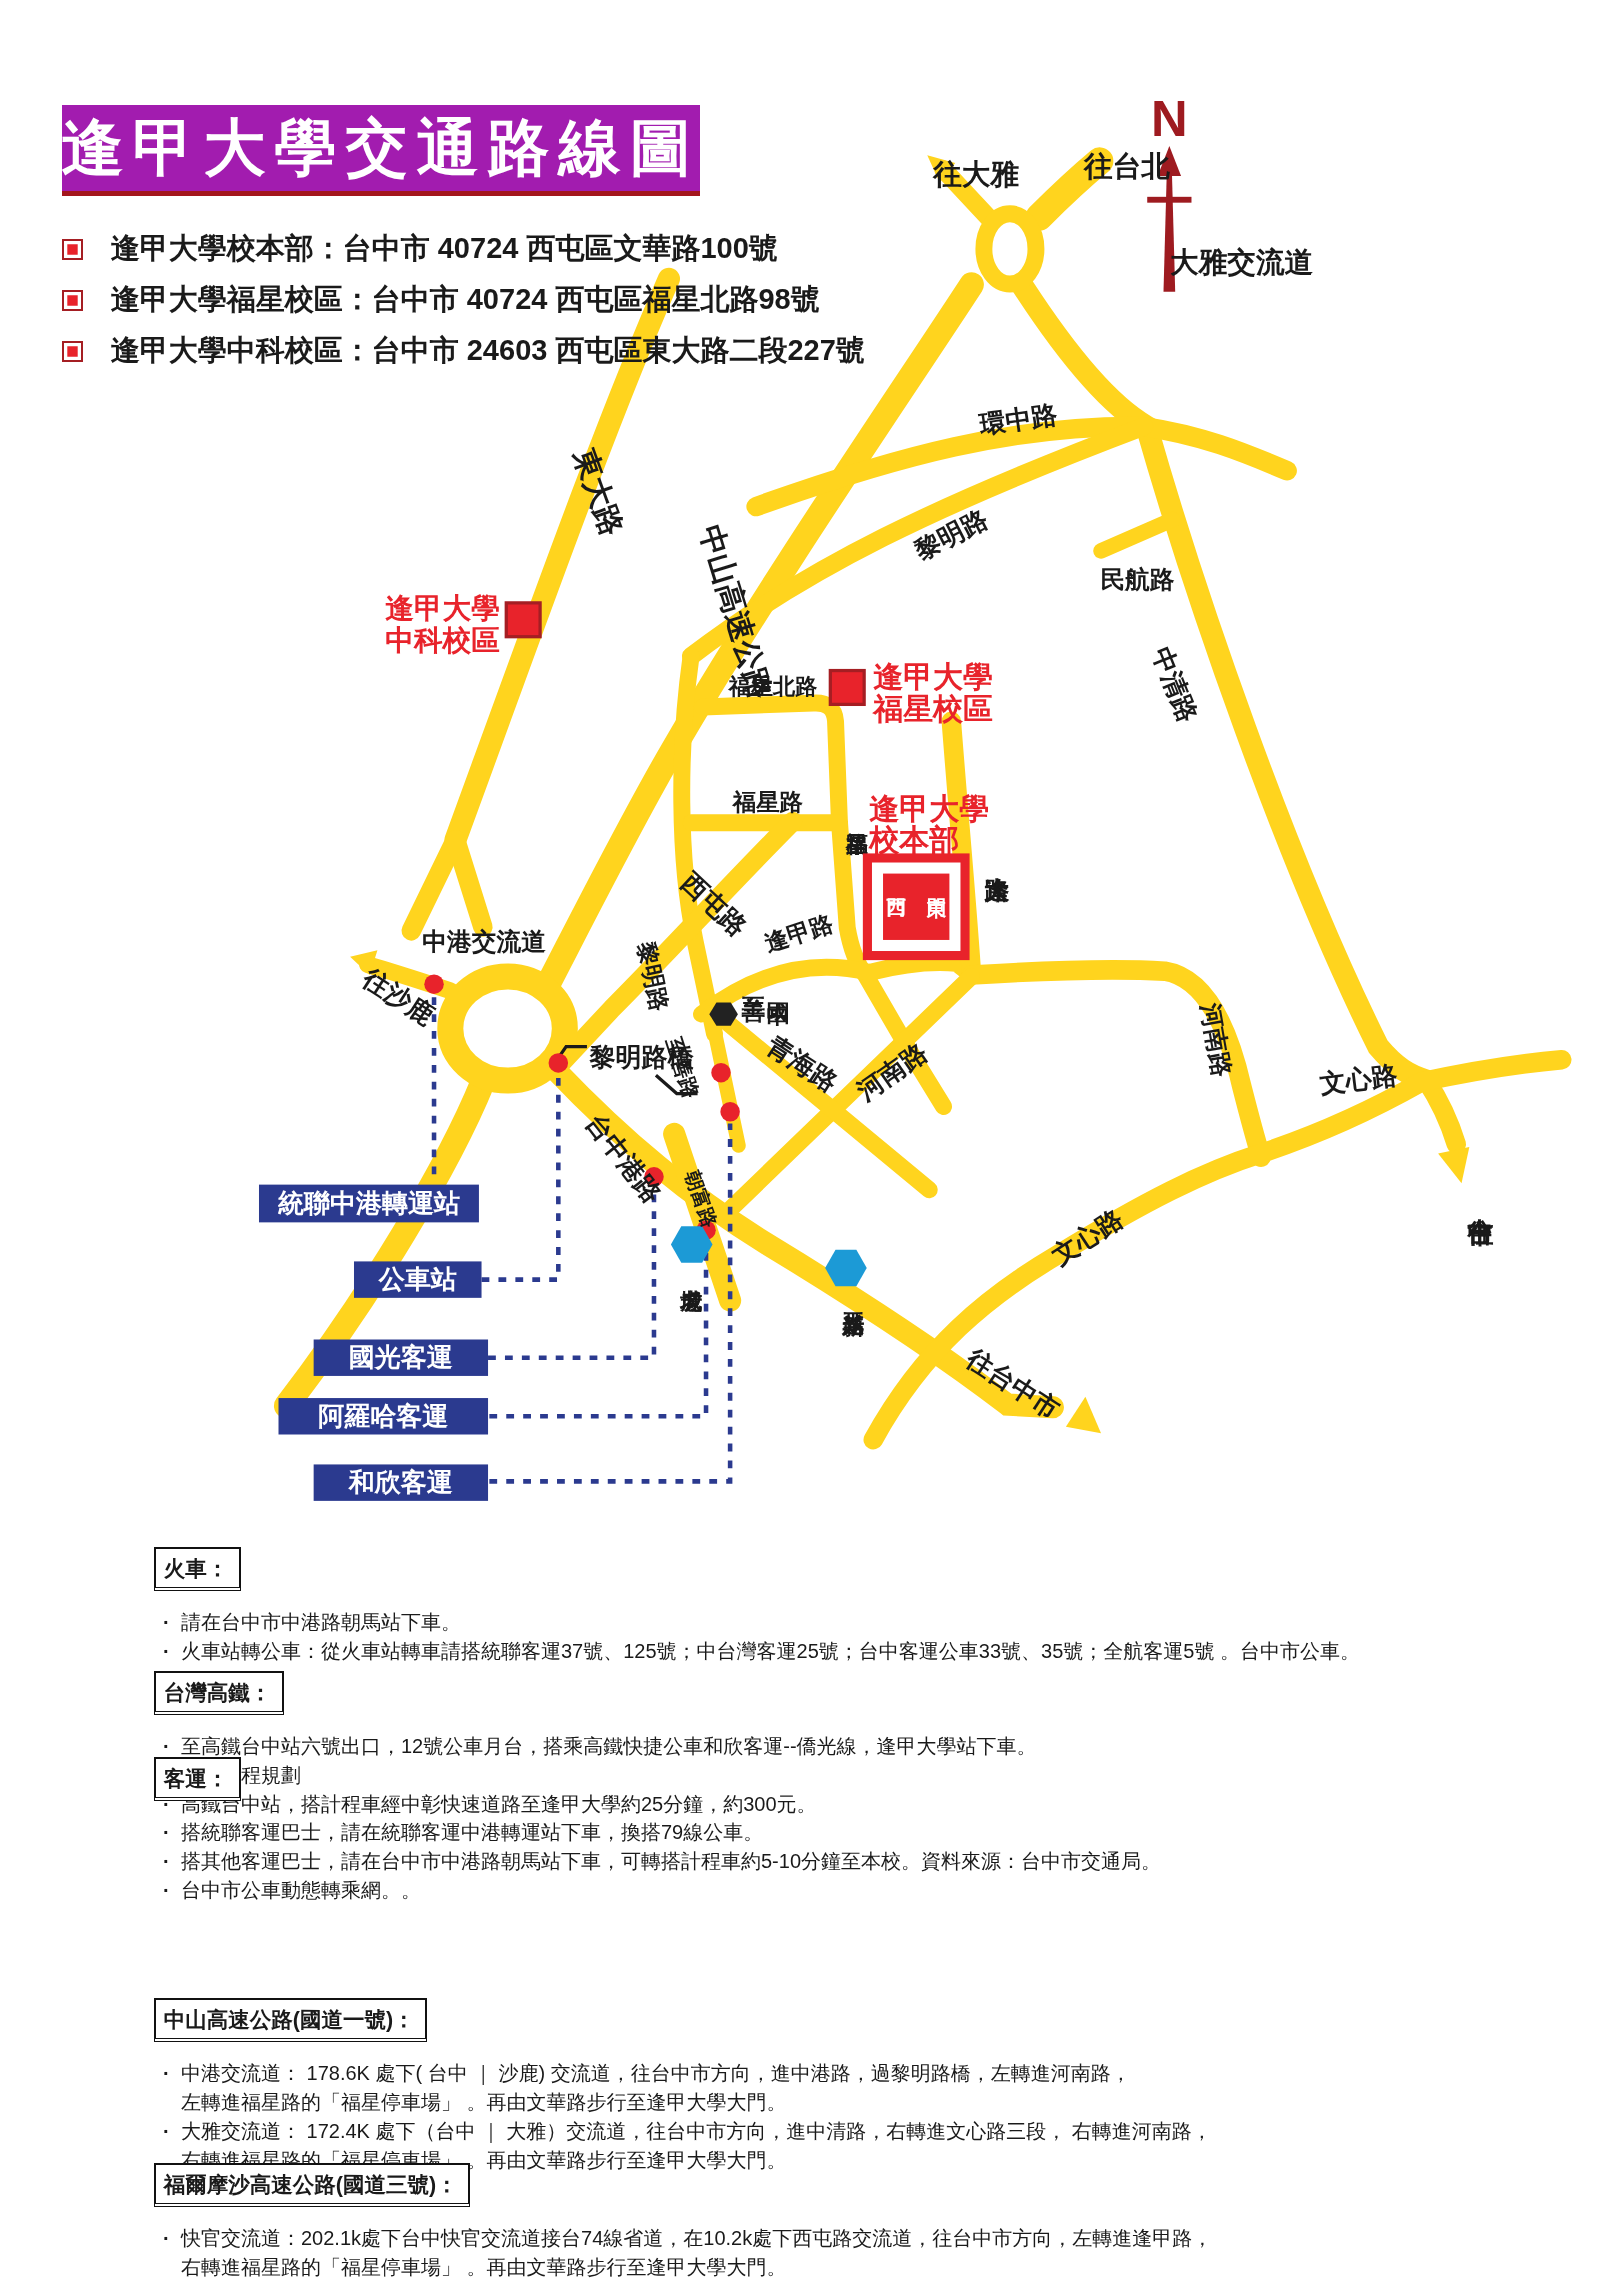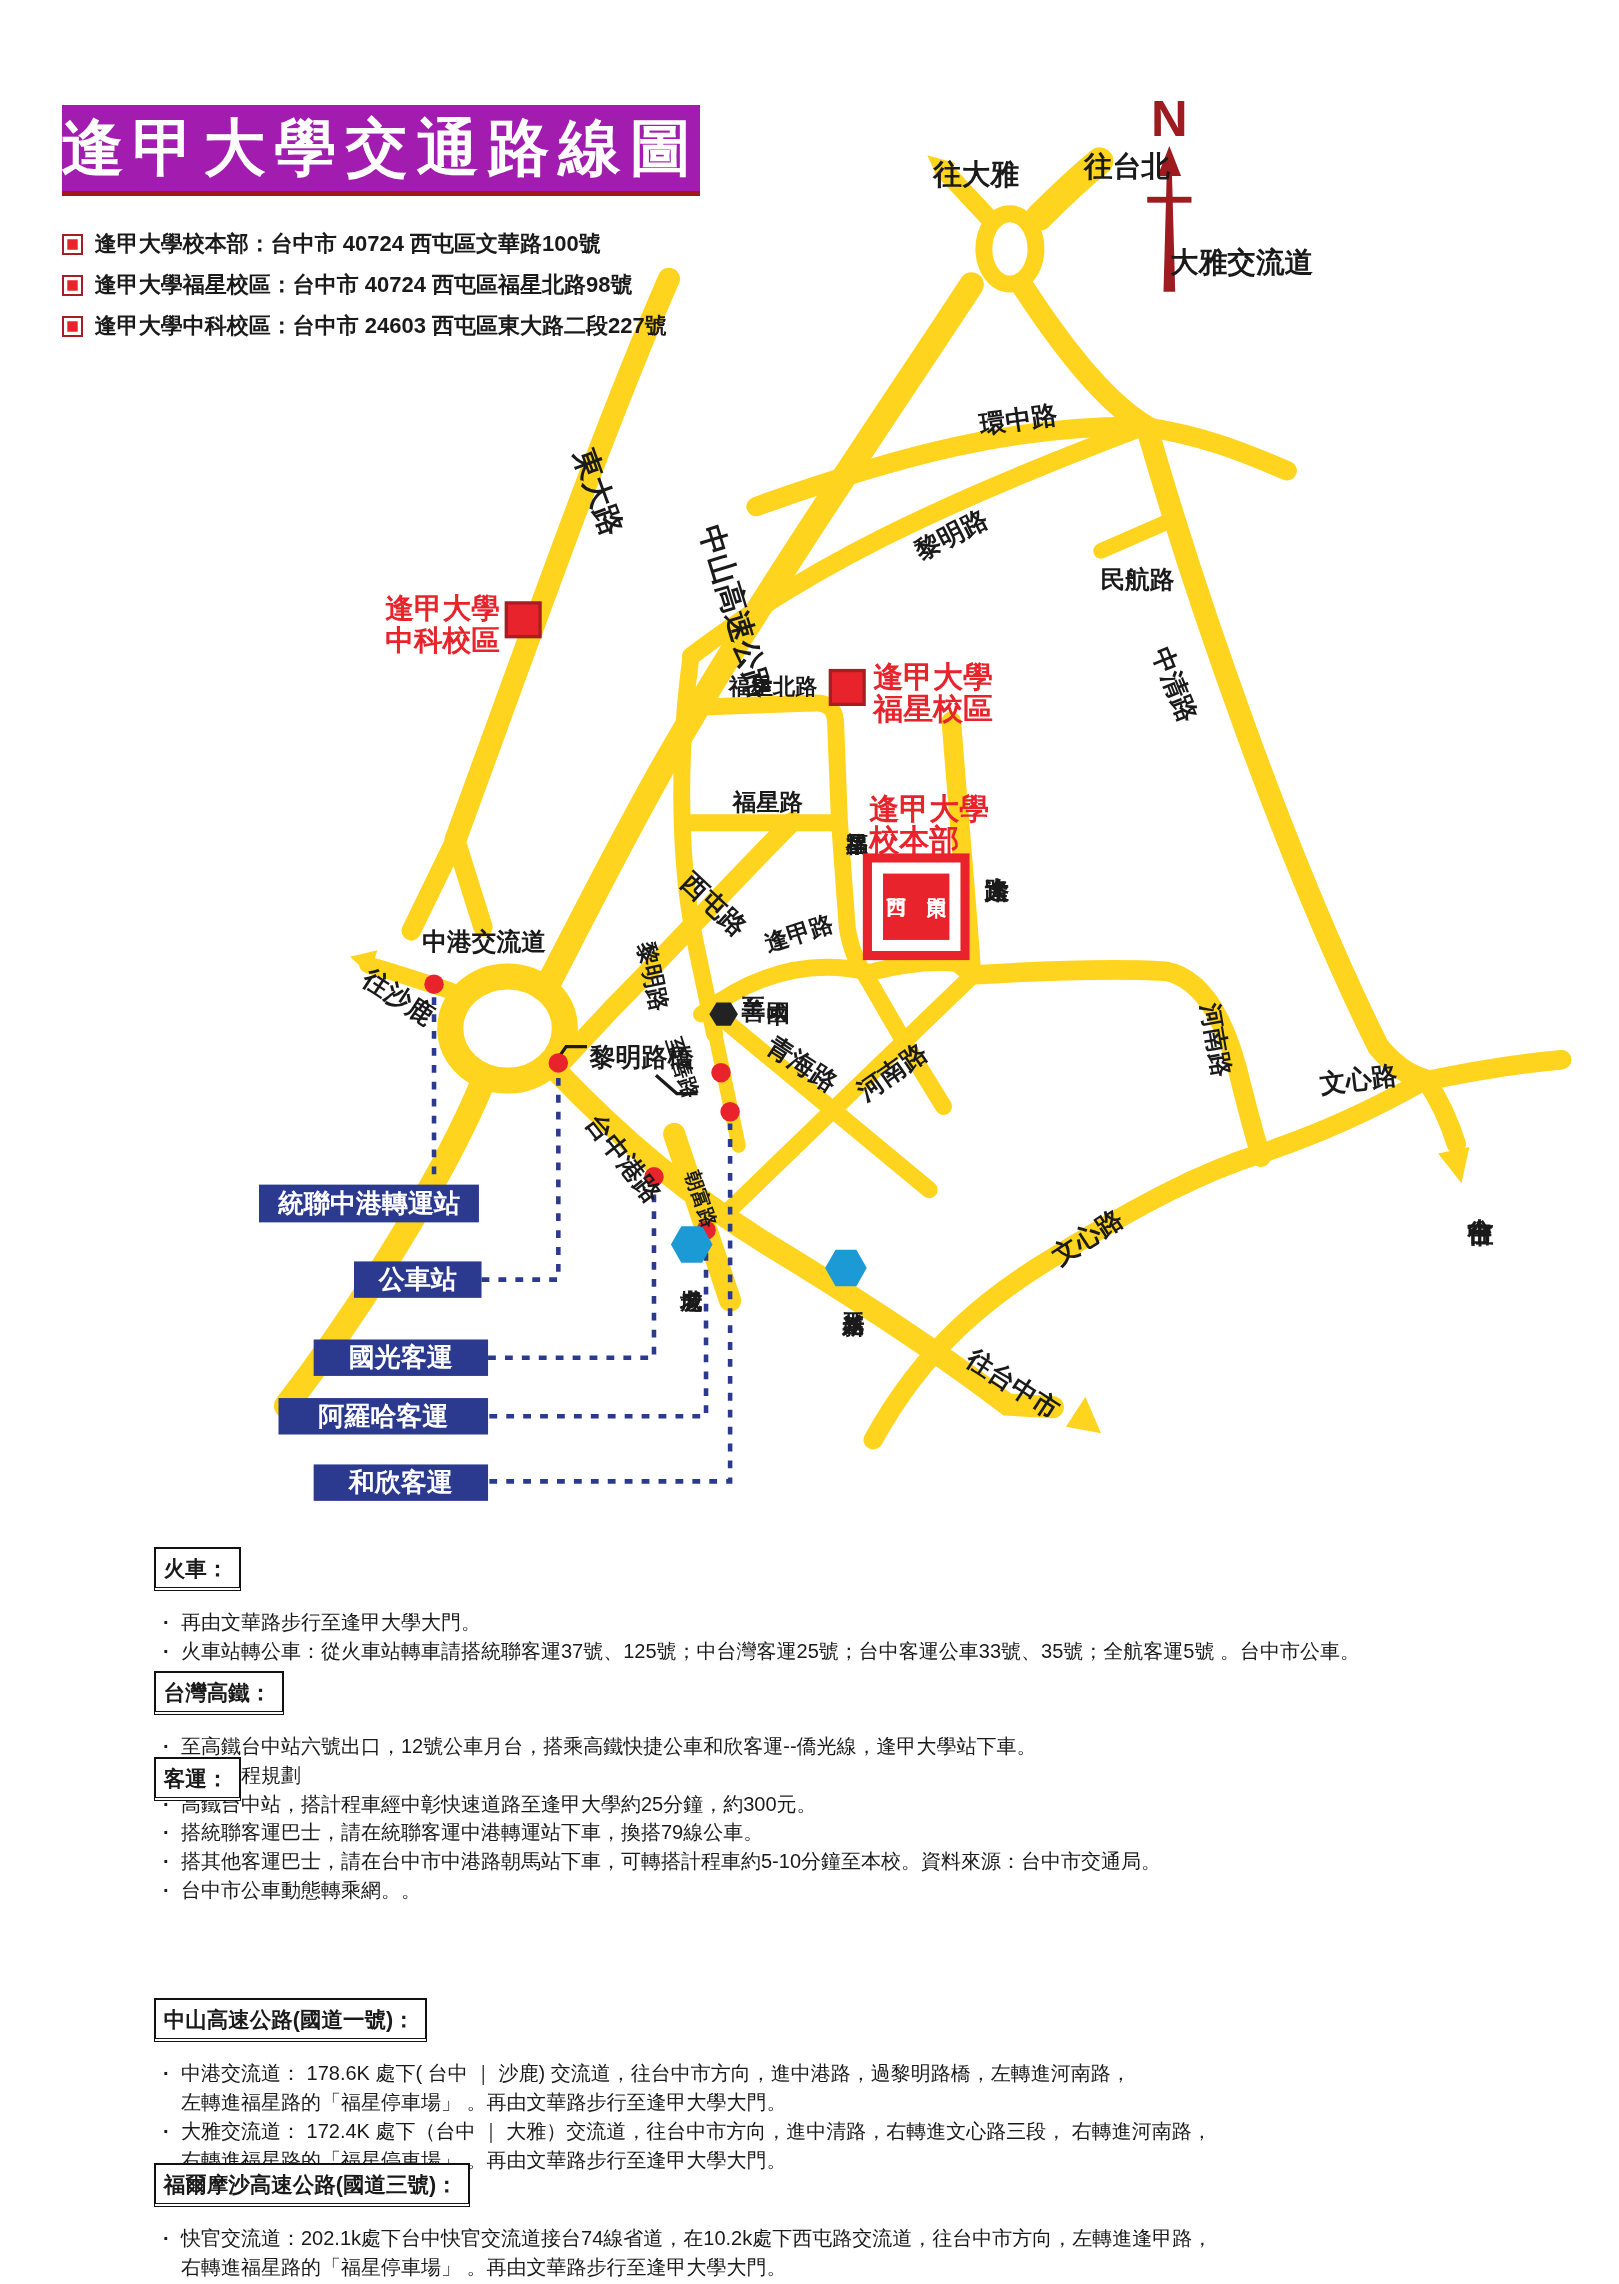--- a/index.html
+++ b/index.html
@@ -8,21 +8,21 @@
   #mapsvg{position:absolute;left:0;top:0;width:1619px;height:2284px;}
   
   .title-banner{position:absolute;left:62px;top:105px;width:638px;height:86px;
     background:#a21caf;border-bottom:5.2px solid #a3161c;display:flex;align-items:center;justify-content:center;}
   .title-banner span{color:#fff;font-size:62px;font-weight:bold;letter-spacing:9px;white-space:nowrap;}
   
   .addr-list{position:absolute;left:62px;top:229px;display:flex;flex-direction:column;gap:11px;}
   .addr-row{display:flex;align-items:center;gap:11.7px;}
   .addr-bullet{width:17px;height:17px;background:#e8232b;border:2.6px solid #a51e23;
     box-shadow:inset 0 0 0 3.3px #fff;flex:0 0 auto;}
-  .addr-text{font-size:22px;font-weight:600;white-space:nowrap;}
+  .addr-text{font-size:29px;font-weight:600;white-space:nowrap;margin-left:16px;}
   
   .section{position:absolute;left:154px;width:1386px;}
   .sec-header{display:inline-block;border:2px solid #111;border-bottom:4.6px double #111;
     padding:5.2px 10.4px 3.9px 7.8px;font-size:21.5px;font-weight:600;background:#fff;margin-top:36px;}
   .bullets{margin-top:17px;}
   .bullet{position:relative;padding-left:27px;font-size:20px;line-height:29px;
     white-space:pre-wrap;font-weight:500;}
   .bullet::before{content:"·";position:absolute;left:9px;top:0;font-weight:bold;}
   svg text{font-family:"Liberation Sans",sans-serif;}
   .vtxt{writing-mode:vertical-rl;text-orientation:upright;}
@@ -218,21 +218,21 @@
     </div>
     <div class="addr-row">
       <span class="addr-bullet"></span>
       <span class="addr-text">逢甲大學中科校區：台中市 24603 西屯區東大路二段227號</span>
     </div>
   </div>
 
   <div class="section" style="top:1511px;">
     <div class="sec-header">火車：</div>
     <div class="bullets">
-      <div class="bullet">再由文華路步行至逢甲大學大門。</div>
+      <div class="bullet">請在台中市中港路朝馬站下車。</div>
       <div class="bullet">火車站轉公車：從火車站轉車請搭統聯客運37號、125號；中台灣客運25號；台中客運公車33號、35號；全航客運5號 。台中市公車。</div>
     </div>
   </div>
 
   <div class="section" style="top:1635px;">
     <div class="sec-header">台灣高鐵：</div>
     <div class="bullets">
       <div class="bullet">至高鐵台中站六號出口，12號公車月台，搭乘高鐵快捷公車和欣客運--僑光線，逢甲大學站下車。</div>
       <div class="bullet">轉乘行程規劃</div>
       <div class="bullet">高鐵台中站，搭計程車經中彰快速道路至逢甲大學約25分鐘，約300元。</div>

